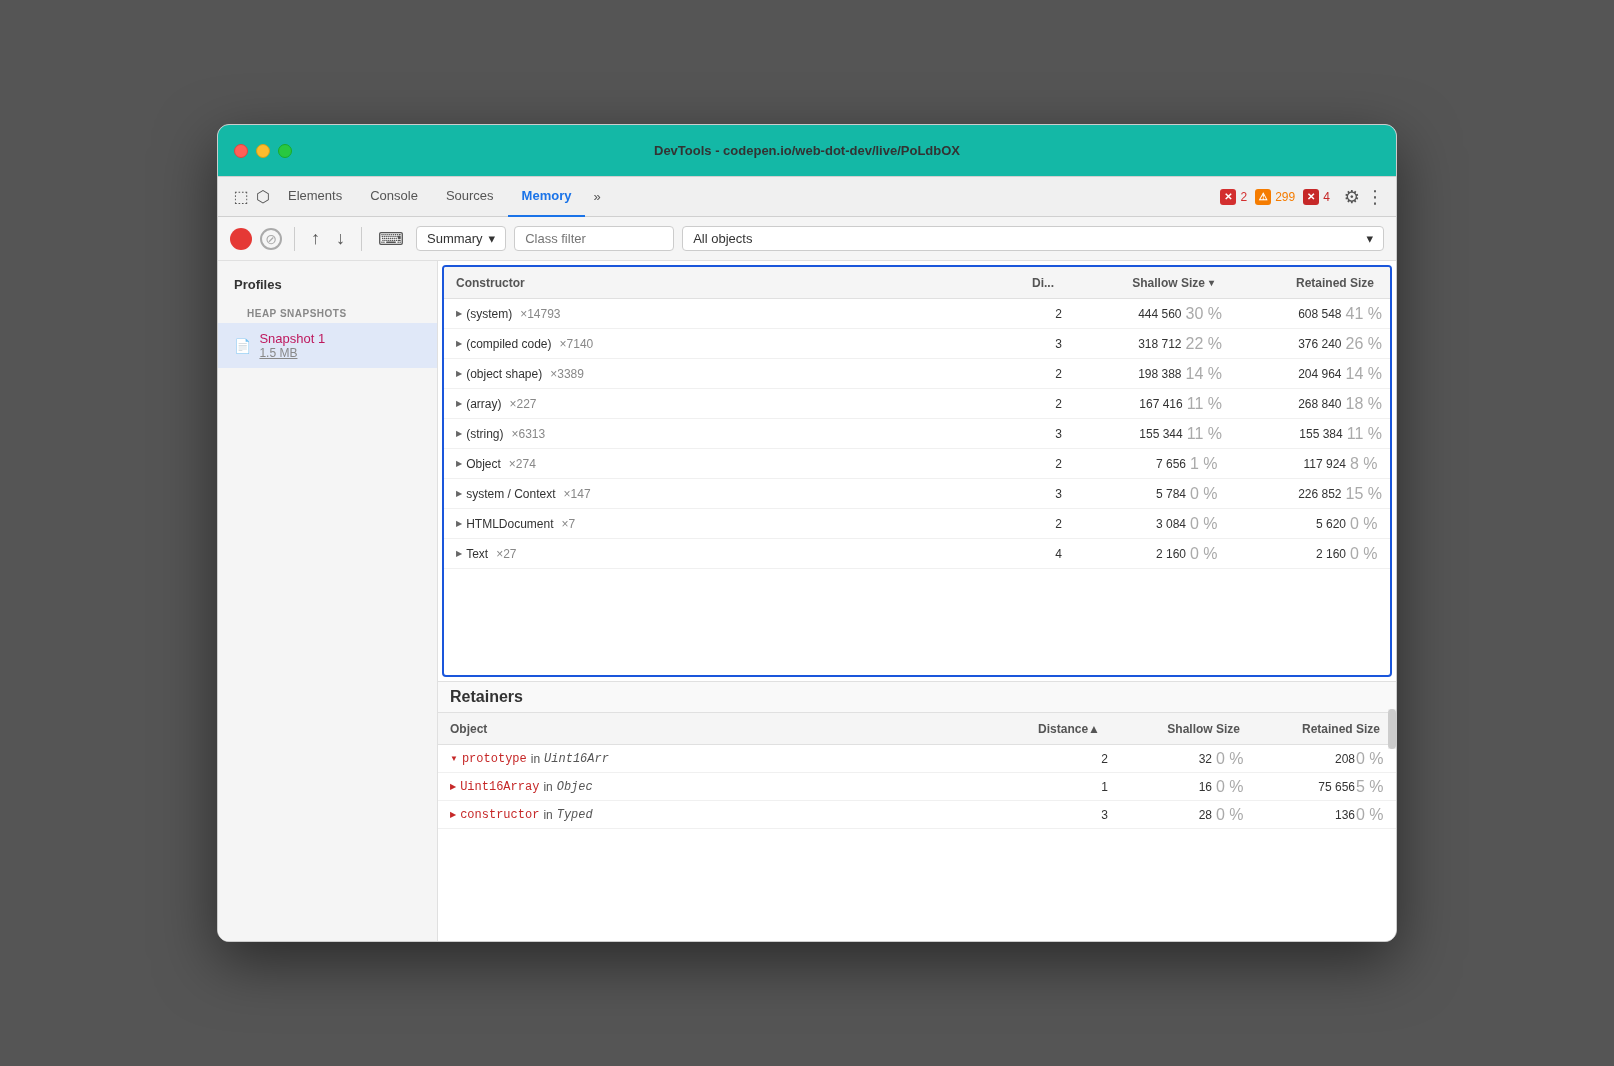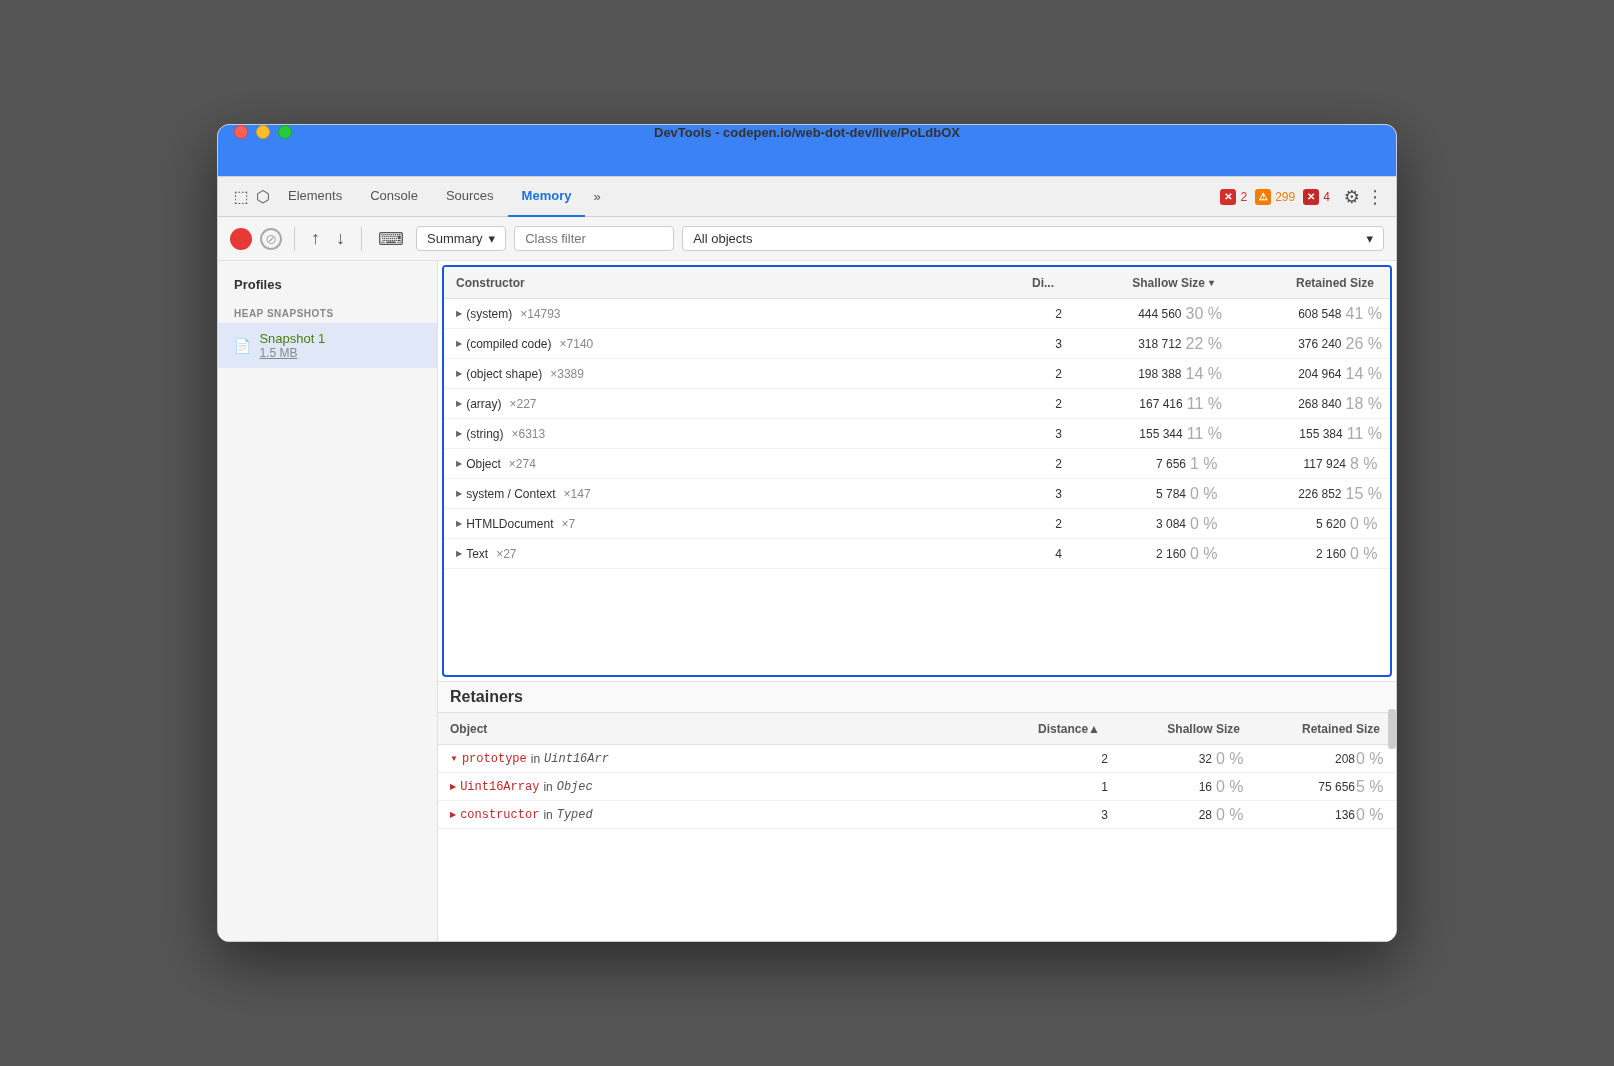--- a/index.html
+++ b/index.html
@@ -13,24 +13,24 @@
     }
     .window {
       width: 1180px;
       background: #f5f5f5;
       border-radius: 12px;
       box-shadow: 0 20px 60px rgba(0,0,0,0.5);
       overflow: hidden;
       border: 1px solid #ccc;
     }
     .titlebar {
-      background: #3b82f6;
+      background: #14b8a6;
       height: 52px;
       display: flex;
-      align-items: flex-start;
+      align-items: center;
       padding: 0 16px;
       border-bottom: 1px solid #d0d0d0;
       position: relative;
     }
     .traffic-lights {
       display: flex;
       gap: 8px;
     }
     .tl {
       width: 14px;
@@ -212,35 +212,36 @@
       font-weight: 600;
       color: #333;
       padding: 0 16px 8px;
     }
     .sidebar-section-title {
       font-size: 10px;
       font-weight: 600;
       color: #888;
       padding: 8px 16px 4px;
       letter-spacing: 0.5px;
+      margin-left: 13px;
     }
     .sidebar-item {
       display: flex;
       align-items: center;
       gap: 8px;
       padding: 8px 16px;
       font-size: 13px;
       cursor: pointer;
     }
     .sidebar-item.active { background: #e0e8f8; }
     .sidebar-item-icon {
       font-size: 14px;
       color: #555;
     }
-    .sidebar-item-name { flex: 1; color: #4d7c0f; }
+    .sidebar-item-name { flex: 1; color: #be185d; }
     .sidebar-item-size { font-size: 12px; color: #888; text-decoration: underline; }
     .main-content {
       flex: 1;
       overflow: hidden;
       display: flex;
       flex-direction: column;
     }
     .data-table {
       flex: 1;
       overflow: hidden;

